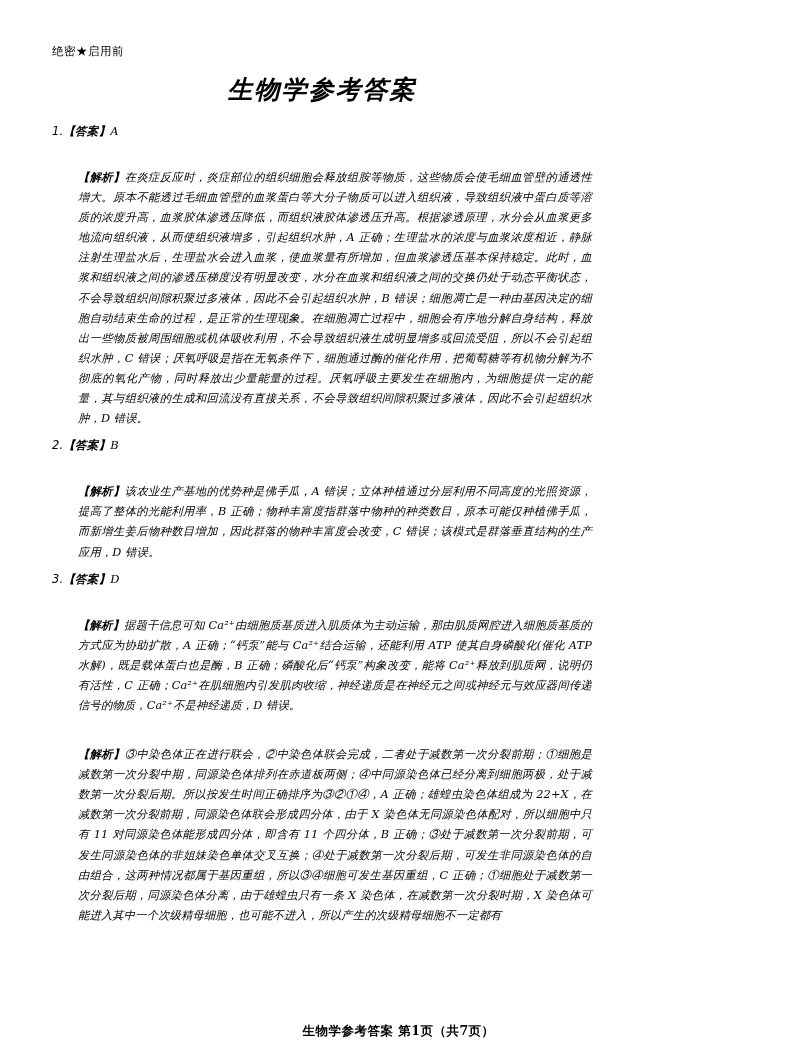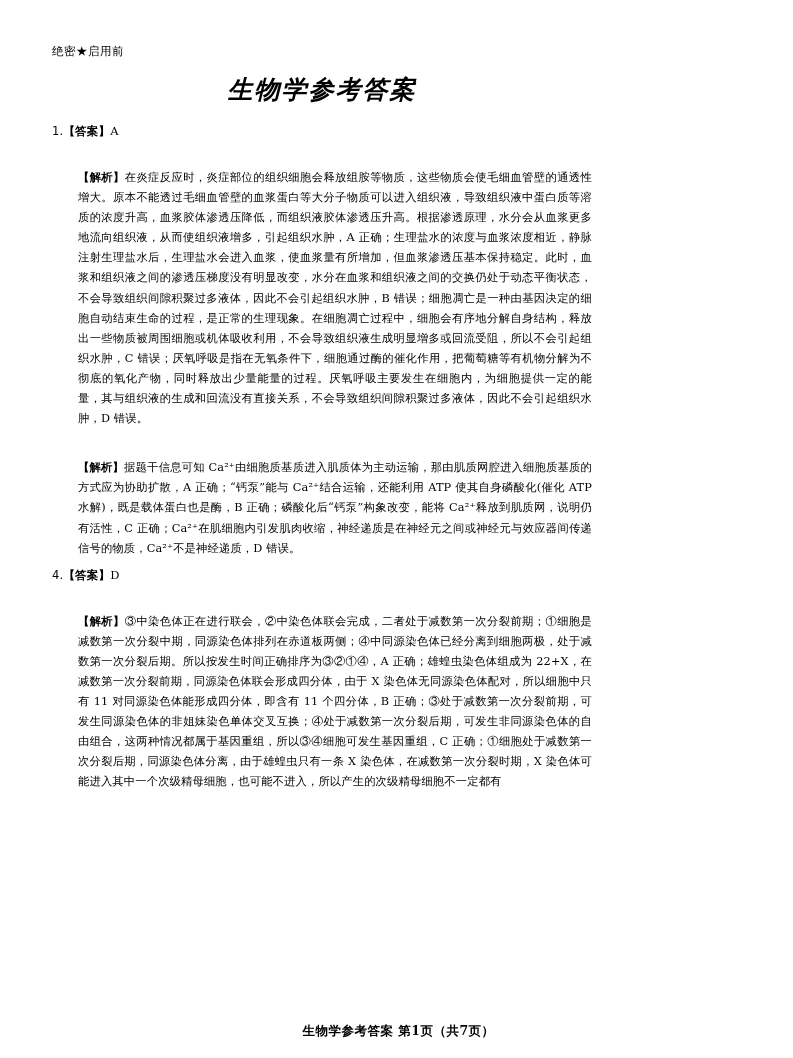--- a/index.html
+++ b/index.html
@@ -40,20 +40,21 @@
     text-align: center;
     font-family: "DejaVu Serif", "Liberation Serif", serif;
     font-size: 25px;
     font-weight: bold;
     letter-spacing: 2px;
     margin: 2px 0 18px 0;
     font-style: italic;
   }
   .qblock {
     margin-bottom: 7px;
+    font-style: italic;
   }
   .ans-line {
     font-size: 11.5px;
     font-family: "DejaVu Serif", "Liberation Serif", serif;
     margin: 9px 0 4px 0;
     letter-spacing: 0.2px;
   }
   .ans-line .num {
     font-family: "DejaVu Sans", "Liberation Sans", sans-serif;
   }
@@ -91,27 +92,33 @@
 
   <div class="doc-subtitle">生物学参考答案</div>
 
   <div class="qblock">
     <div class="ans-line">
       <span class="num">1.</span><b>【答案】</b><span>A</span>
     </div>
     <div class="explain"><b>【解析】</b><span>在炎症反应时，炎症部位的组织细胞会释放组胺等物质，这些物质会使毛细血管壁的通透性增大。原本不能透过毛细血管壁的血浆蛋白等大分子物质可以进入组织液，导致组织液中蛋白质等溶质的浓度升高，血浆胶体渗透压降低，而组织液胶体渗透压升高。根据渗透原理，水分会从血浆更多地流向组织液，从而使组织液增多，引起组织水肿，A 正确；生理盐水的浓度与血浆浓度相近，静脉注射生理盐水后，生理盐水会进入血浆，使血浆量有所增加，但血浆渗透压基本保持稳定。此时，血浆和组织液之间的渗透压梯度没有明显改变，水分在血浆和组织液之间的交换仍处于动态平衡状态，不会导致组织间隙积聚过多液体，因此不会引起组织水肿，B 错误；细胞凋亡是一种由基因决定的细胞自动结束生命的过程，是正常的生理现象。在细胞凋亡过程中，细胞会有序地分解自身结构，释放出一些物质被周围细胞或机体吸收利用，不会导致组织液生成明显增多或回流受阻，所以不会引起组织水肿，C 错误；厌氧呼吸是指在无氧条件下，细胞通过酶的催化作用，把葡萄糖等有机物分解为不彻底的氧化产物，同时释放出少量能量的过程。厌氧呼吸主要发生在细胞内，为细胞提供一定的能量，其与组织液的生成和回流没有直接关系，不会导致组织间隙积聚过多液体，因此不会引起组织水肿，D 错误。</span></div>
   </div>
 
+  <div class="qblock">
+    <div class="ans-line">
+      <span class="num">2.</span><b>【答案】</b><span>B</span>
+    </div>
+    <div class="explain"><b>【解析】</b><span>该农业生产基地的优势种是佛手瓜，A 错误；立体种植通过分层利用不同高度的光照资源，提高了整体的光能利用率，B 正确；物种丰富度指群落中物种的种类数目，原本可能仅种植佛手瓜，而新增生姜后物种数目增加，因此群落的物种丰富度会改变，C 错误；该模式是群落垂直结构的生产应用，D 错误。</span></div>
+  </div>
 
   <div class="qblock">
+    <div class="ans-line">
+      <span class="num">3.</span><b>【答案】</b><span>D</span>
+    </div>
     <div class="explain"><b>【解析】</b><span>据题干信息可知 Ca²⁺由细胞质基质进入肌质体为主动运输，那由肌质网腔进入细胞质基质的方式应为协助扩散，A 正确；“钙泵”能与 Ca²⁺结合运输，还能利用 ATP 使其自身磷酸化(催化 ATP 水解)，既是载体蛋白也是酶，B 正确；磷酸化后“钙泵”构象改变，能将 Ca²⁺释放到肌质网，说明仍有活性，C 正确；Ca²⁺在肌细胞内引发肌肉收缩，神经递质是在神经元之间或神经元与效应器间传递信号的物质，Ca²⁺不是神经递质，D 错误。</span></div>
   </div>
 
   <div class="qblock">
-    <div class="ans-line">
-      <span class="num">4.</span><b>【答案】</b><span>D</span>
-    </div>
     <div class="explain"><b>【解析】</b><span>③中染色体正在进行联会，②中染色体联会完成，二者处于减数第一次分裂前期；①细胞是减数第一次分裂中期，同源染色体排列在赤道板两侧；④中同源染色体已经分离到细胞两极，处于减数第一次分裂后期。所以按发生时间正确排序为③②①④，A 正确；雄蝗虫染色体组成为 22+X，在减数第一次分裂前期，同源染色体联会形成四分体，由于 X 染色体无同源染色体配对，所以细胞中只有 11 对同源染色体能形成四分体，即含有 11 个四分体，B 正确；③处于减数第一次分裂前期，可发生同源染色体的非姐妹染色单体交叉互换；④处于减数第一次分裂后期，可发生非同源染色体的自由组合，这两种情况都属于基因重组，所以③④细胞可发生基因重组，C 正确；①细胞处于减数第一次分裂后期，同源染色体分离，由于雄蝗虫只有一条 X 染色体，在减数第一次分裂时期，X 染色体可能进入其中一个次级精母细胞，也可能不进入，所以产生的次级精母细胞不一定都有</span></div>
   </div>
 
   <div class="footer">生物学参考答案 第1页（共7页）</div>
 
 </div>
 
 </body></html>

